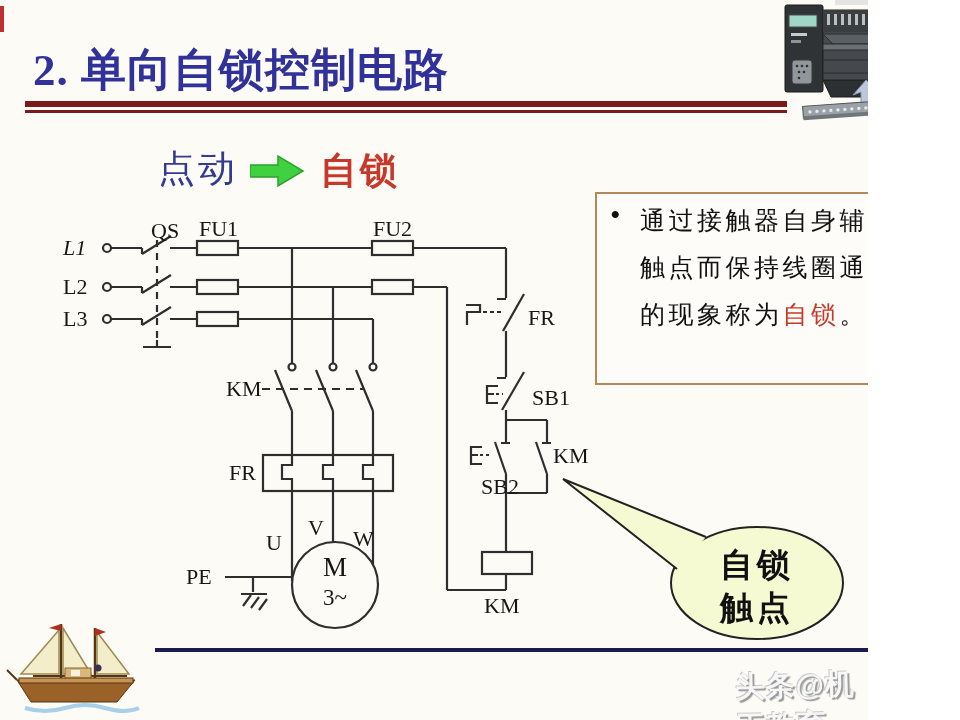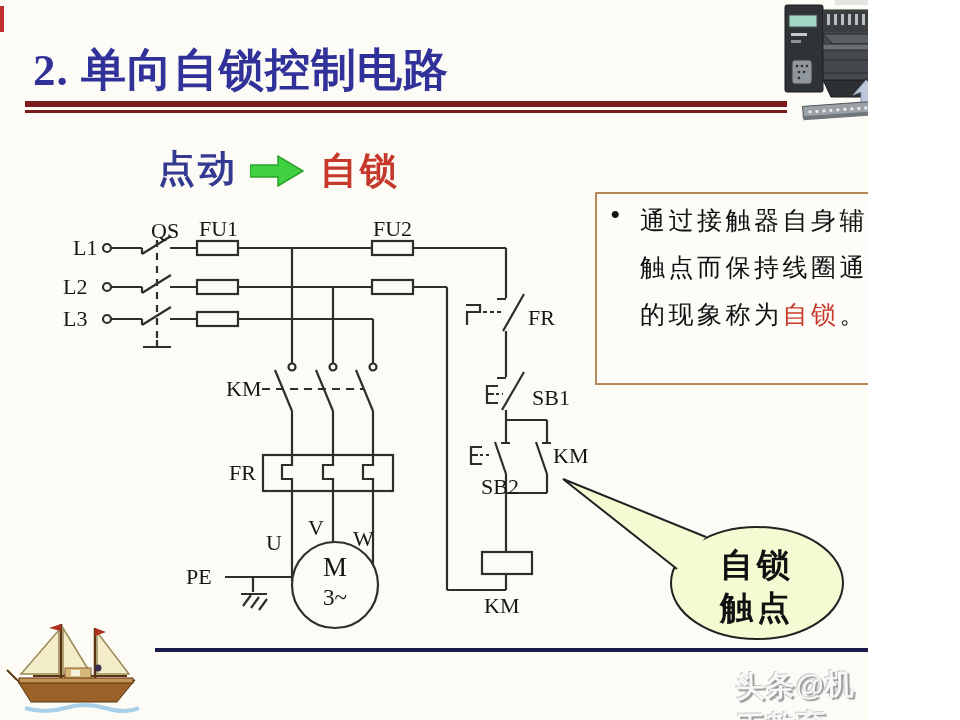--- a/index.html
+++ b/index.html
@@ -8,21 +8,21 @@
     background:#fcfbf6;
     font-family:"Liberation Serif","DejaVu Serif",serif;
   }
   .abs{position:absolute;}
   
   .left-tick{left:0;top:6px;width:4px;height:26px;background:#c03030;}
   .title{left:33px;top:40px;font-size:45px;font-weight:bold;color:#31319a;letter-spacing:1px;white-space:nowrap;}
   .rule-thick{left:25px;top:101px;width:762px;height:6px;background:#7a1a1a;}
   .rule-thin{left:25px;top:110px;width:762px;height:3px;background:#7a1a1a;}
   
-  .flow-from{left:158px;top:144px;font-size:37px;font-weight:bold;color:#333a8f;letter-spacing:3px;}
+  .flow-from{left:158px;top:144px;font-size:37px;font-weight:normal;color:#333a8f;letter-spacing:3px;}
   .flow-to{left:320px;top:146px;font-size:37px;font-weight:bold;color:#c6392a;letter-spacing:3px;}
   .flow-arrow{left:250px;top:152px;}
   
   .note-box{
     left:595px;top:192px;width:330px;height:193px;border:2px solid #b5885a;background:#fdfcf8;box-sizing:border-box;
   }
   .note-bullet{left:610px;top:198px;font-size:30px;color:#111;}
   .note-text{
     left:640px;top:197px;width:280px;font-size:25px;line-height:47px;letter-spacing:3.5px;color:#111;
   }
@@ -217,21 +217,21 @@
       <path d="M547,420 V442 M542,443 H551 M547,474 L536,442 M547,474 V493"></path>
     </g>
 
     <g>
       <path d="M506,493 H547 M506,493 V552"></path>
       <rect x="482" y="552" width="50" height="22"></rect>
       <path d="M506,574 V590 M447,590 H506"></path>
     </g>
   </svg>
 
-  <div class="lbl" style="left:73px;top:235px;">L1</div>
+  <div class="lbl" style="left:63px;top:235px;font-style:italic;">L1</div>
   <div class="lbl" style="left:63px;top:274px;">L2</div>
   <div class="lbl" style="left:63px;top:306px;">L3</div>
   <div class="lbl" style="left:151px;top:218px;">QS</div>
   <div class="lbl" style="left:199px;top:216px;">FU1</div>
   <div class="lbl" style="left:373px;top:216px;text-align:center;">FU2</div>
   <div class="lbl" style="left:226px;top:376px;">KM</div>
   <div class="lbl" style="left:229px;top:460px;">FR</div>
   <div class="lbl" style="left:528px;top:305px;">FR</div>
   <div class="lbl" style="left:532px;top:385px;text-align:right;">SB1</div>
   <div class="lbl" style="left:481px;top:474px;">SB2</div>

